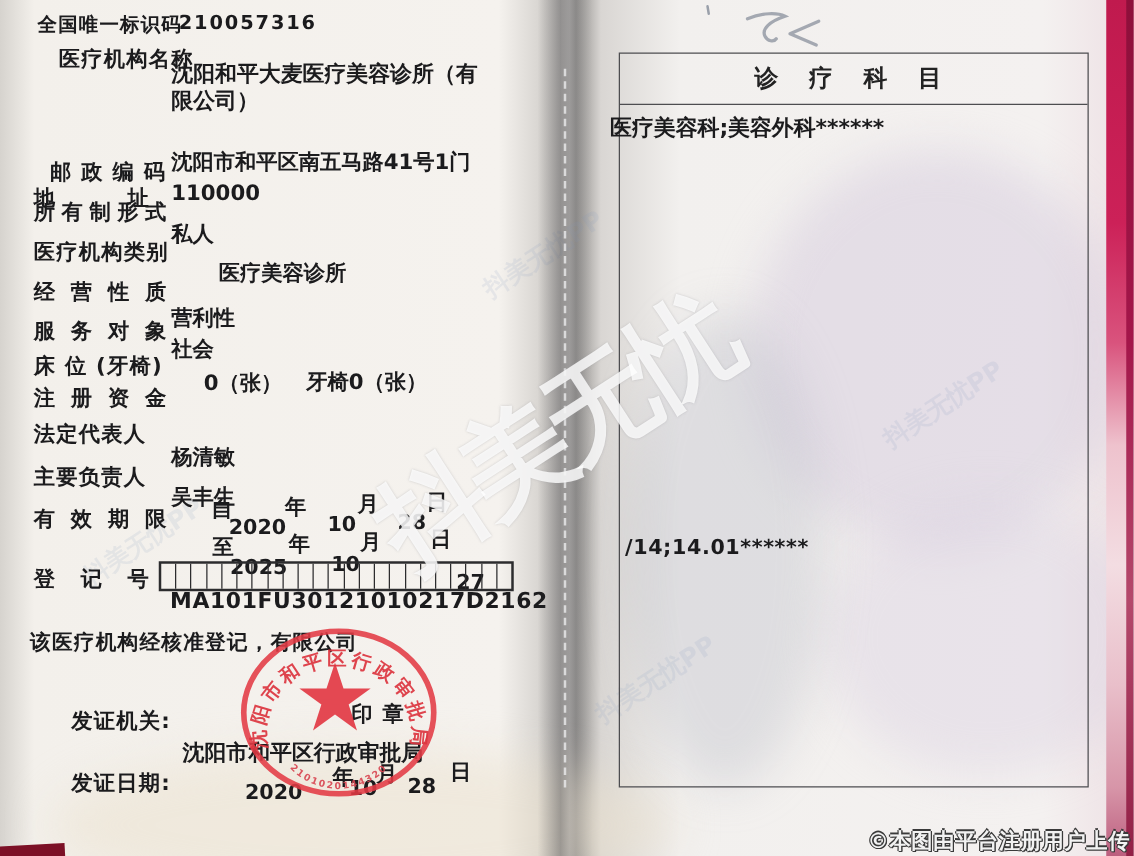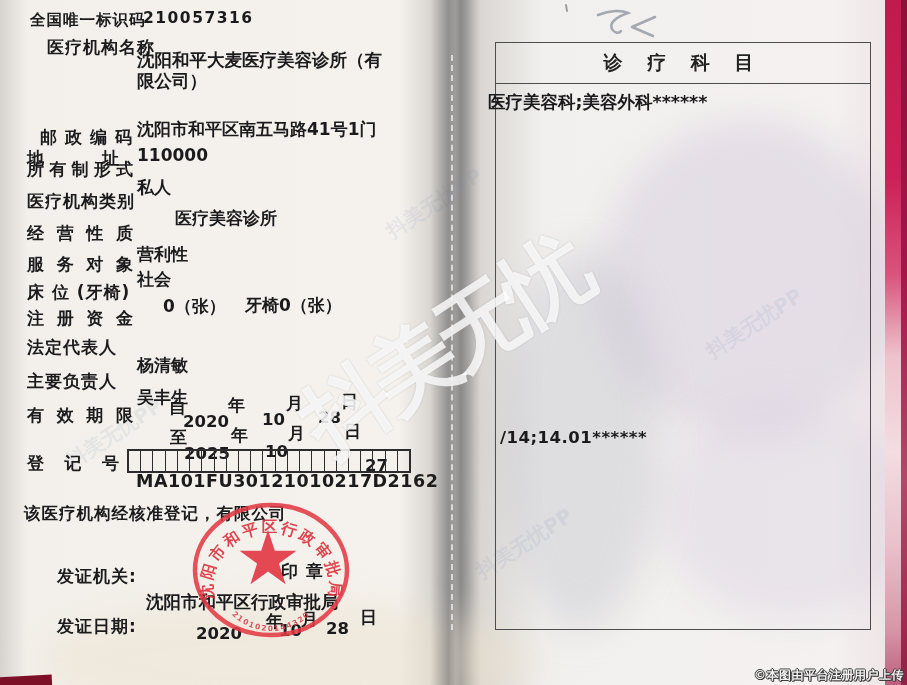--- a/index.html
+++ b/index.html
@@ -29,21 +29,21 @@
   
   #subject-box{left:495px;top:42px;width:374px;height:586px;border:1.6px solid #4d4d50;}
   #subject-box-header{height:40px;border-bottom:1.6px solid #4d4d50;display:flex;align-items:center;justify-content:center;}
   #subject-title{font-weight:bold;font-size:19px;letter-spacing:9px;color:#222;}
   
   #watermark-main{left:300px;top:352px;font-size:86px;font-weight:bold;white-space:nowrap;
     color:rgba(255,255,255,.8);letter-spacing:-7px;transform:rotate(-33deg);transform-origin:45px 50px;
     text-shadow:0 0 2px rgba(150,150,155,.45);}
   .wm-tile{position:absolute;font-size:20px;font-weight:bold;color:rgba(135,155,190,.14);transform:rotate(-33deg);white-space:nowrap;}
   
-  #credit{right:3px;bottom:1px;font-size:12px;font-weight:bold;color:#f2f2f2;letter-spacing:.5px;
+  #credit{right:3px;bottom:1px;font-size:17px;font-weight:bold;color:#f2f2f2;letter-spacing:.5px;
     text-shadow:-1px 0 0 #3a3a3a,1px 0 0 #3a3a3a,0 -1px 0 #3a3a3a,0 1px 0 #3a3a3a,1px 1px 0 #3a3a3a;margin-left:33px;}
   .num{font-weight:bold;font-size:16.5px;white-space:nowrap;}
   .datechar{font-weight:bold;font-size:17px;white-space:nowrap;}
 </style>
 </head>
 <body>
 
 <div id="photo">
 
   <div class="cloud" style="left:600px;top:120px;width:300px;height:320px;background:rgba(214,203,222,.5);"></div>

